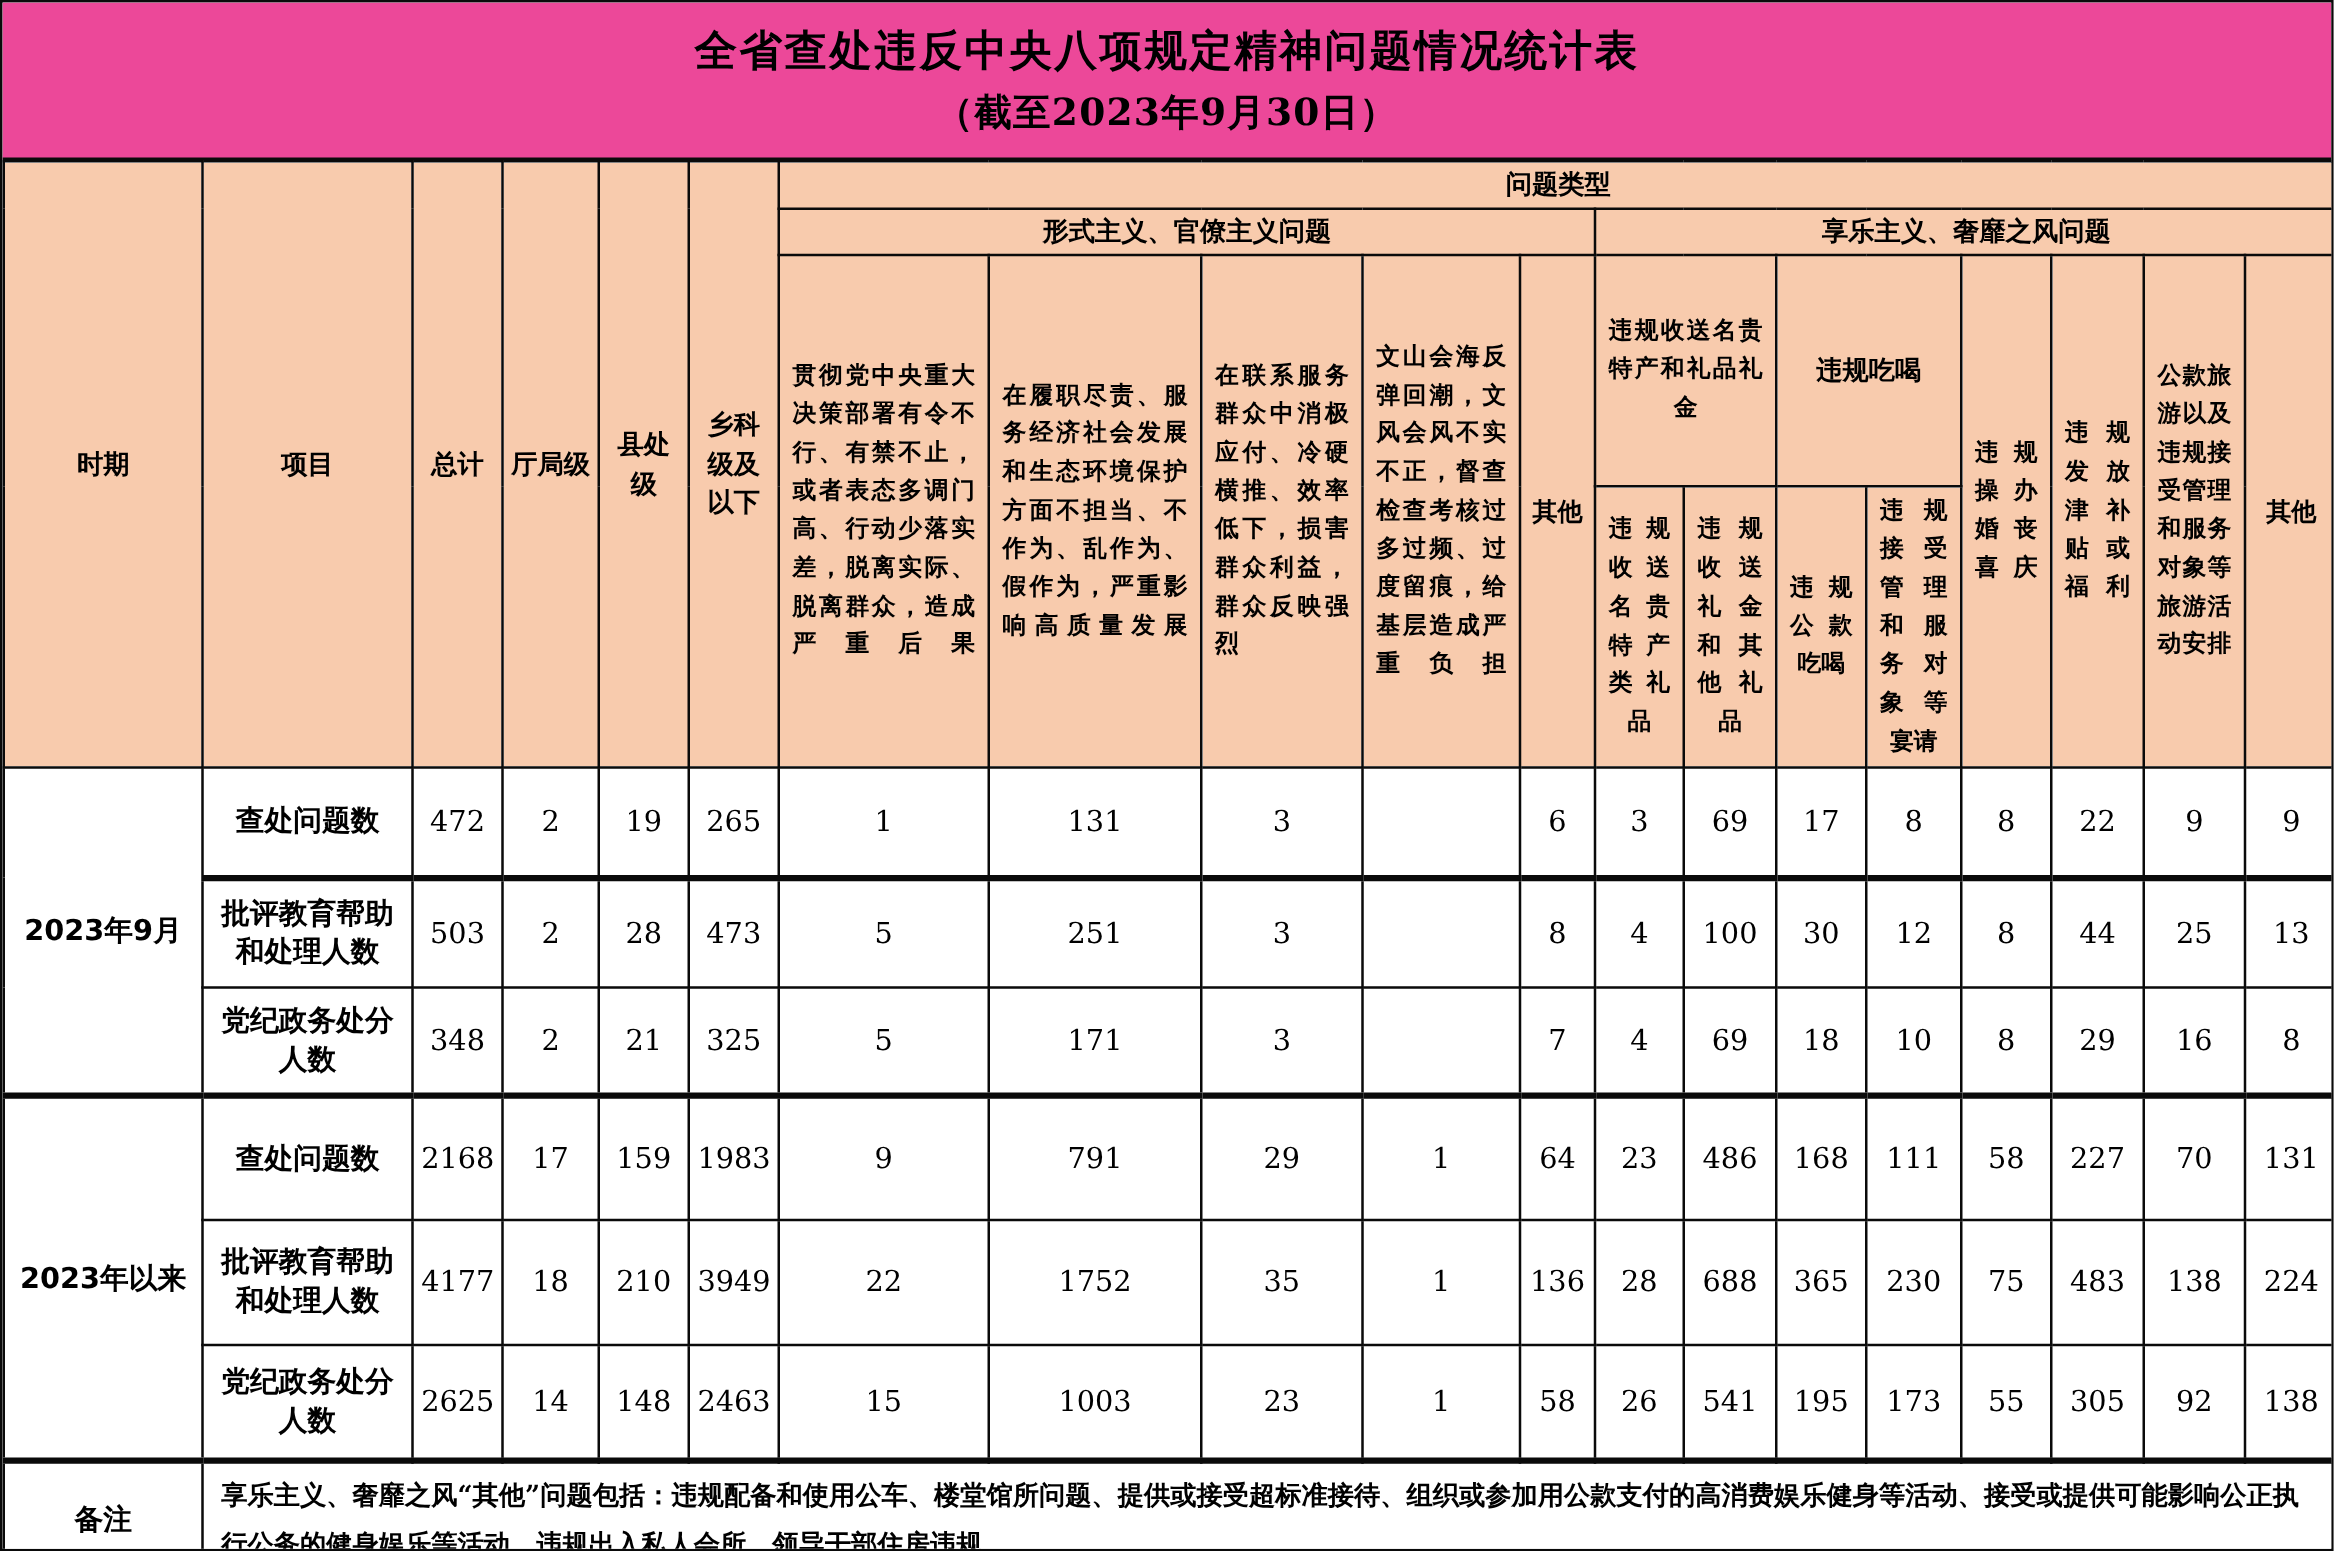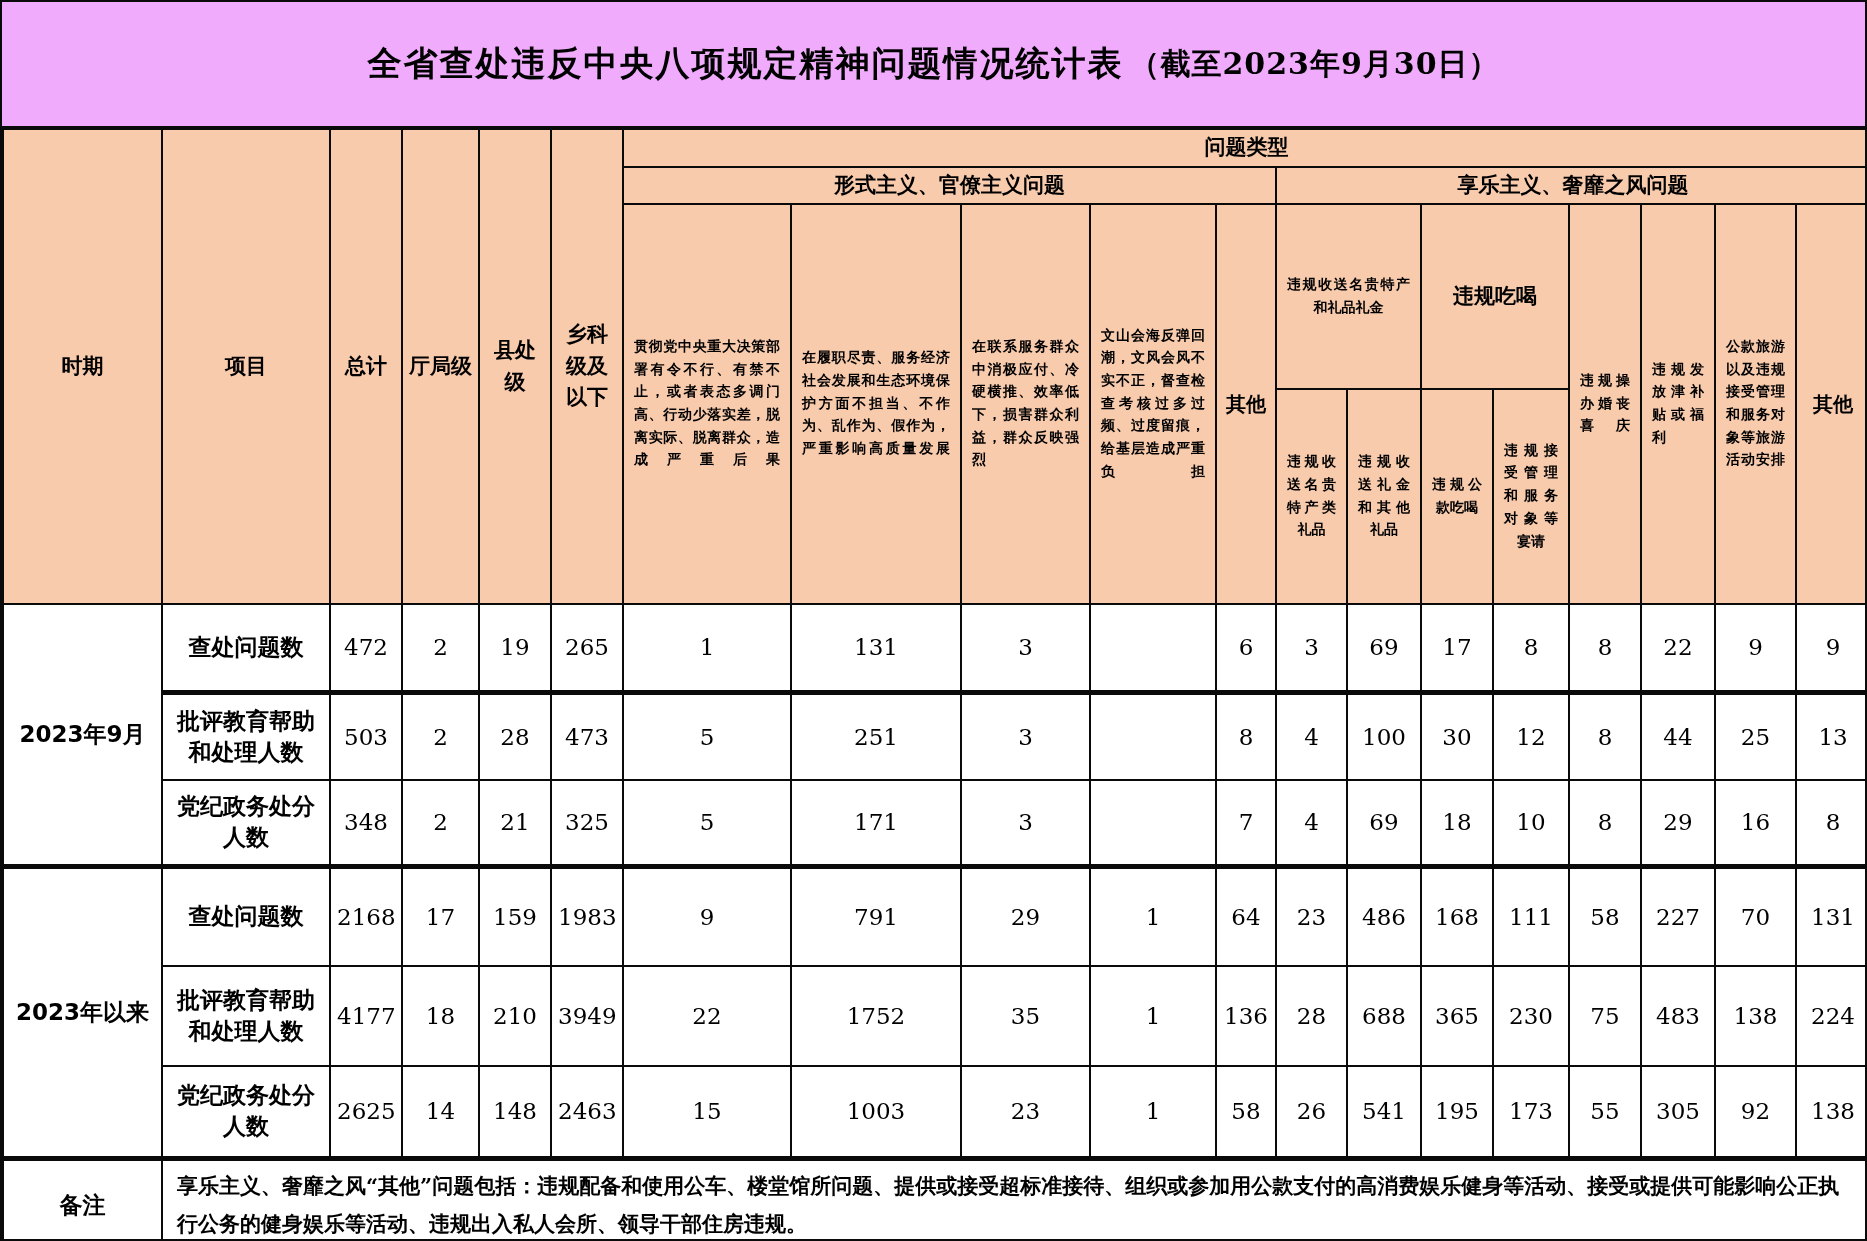--- a/index.html
+++ b/index.html
@@ -1,31 +1,31 @@
 <!DOCTYPE html>
 <html><head>
 <meta charset="utf-8">
 <style>
   html,body{margin:0;padding:0;background:#fff;}
   body{font-family:"DejaVu Sans","Liberation Sans",sans-serif;color:#000;}
   #page{width:1867px;height:1241px;box-sizing:border-box;background:#fff;overflow:hidden;border:2px solid #0a0a0a;}
   
-  #title-bar{box-sizing:border-box;width:100%;height:126px;background:#f0abfc;border-bottom:2px solid #0a0a0a;
-    display:flex;flex-direction:row;align-items:center;justify-content:center;gap:6px;}
+  #title-bar{box-sizing:border-box;width:100%;height:126px;background:#ec4899;border-bottom:2px solid #0a0a0a;
+    display:flex;flex-direction:column;align-items:center;justify-content:center;gap:6px;}
   #title-bar .t1{font-family:"DejaVu Serif","Liberation Serif",serif;font-weight:bold;font-size:34px;letter-spacing:2px;}
   #title-bar .t2{font-family:"DejaVu Serif","Liberation Serif",serif;font-weight:bold;font-size:30px;letter-spacing:1px;}
   
   table{border-collapse:collapse;table-layout:fixed;width:1867px;}
   th,td{border:2px solid #0a0a0a;padding:2px 6px;box-sizing:border-box;overflow:hidden;
     text-align:center;vertical-align:middle;font-weight:bold;}
   thead th{background:#F8CBAD;font-size:21px;line-height:1.5;}
   thead th.small{font-size:20px;margin-left:40px;}
   
-  th.jus{text-align:justify;text-justify:inter-character;font-family:Liberation Mono, monospace;
-    font-size:14px;line-height:1.62;padding:4px 10px;}
+  th.jus{text-align:justify;text-justify:inter-character;font-family:Liberation Serif, serif;
+    font-size:19px;line-height:1.62;padding:4px 10px;}
   th.jus-last{text-align-last:justify;}
   th.center-last{text-align-last:center;}
   
   tbody th,tbody td{background:#fff;}
   td.num{font-family:"DejaVu Serif","Liberation Serif",serif;font-weight:normal;font-size:23px;}
   th.period-cell{font-size:23px;text-align:center;}
   th.row-label{font-size:23px;line-height:1.35;padding:4px 8px;}
   tr.sub-row > *{border-top-width:5px;}          
   tr.group-start > *{border-top-width:5px;}      
   tr.remark-row > *{border-top-width:5px;}       

